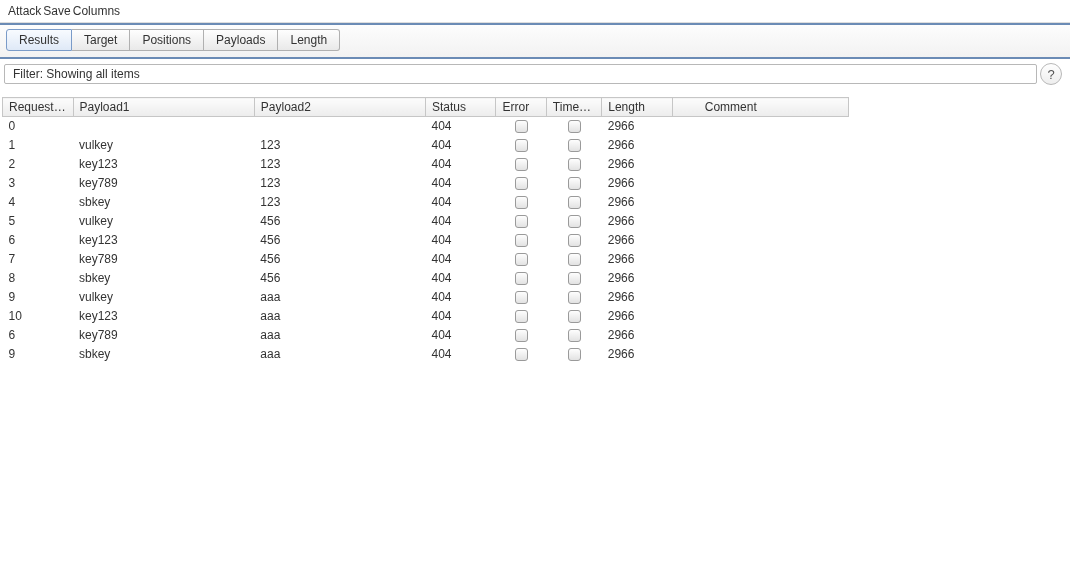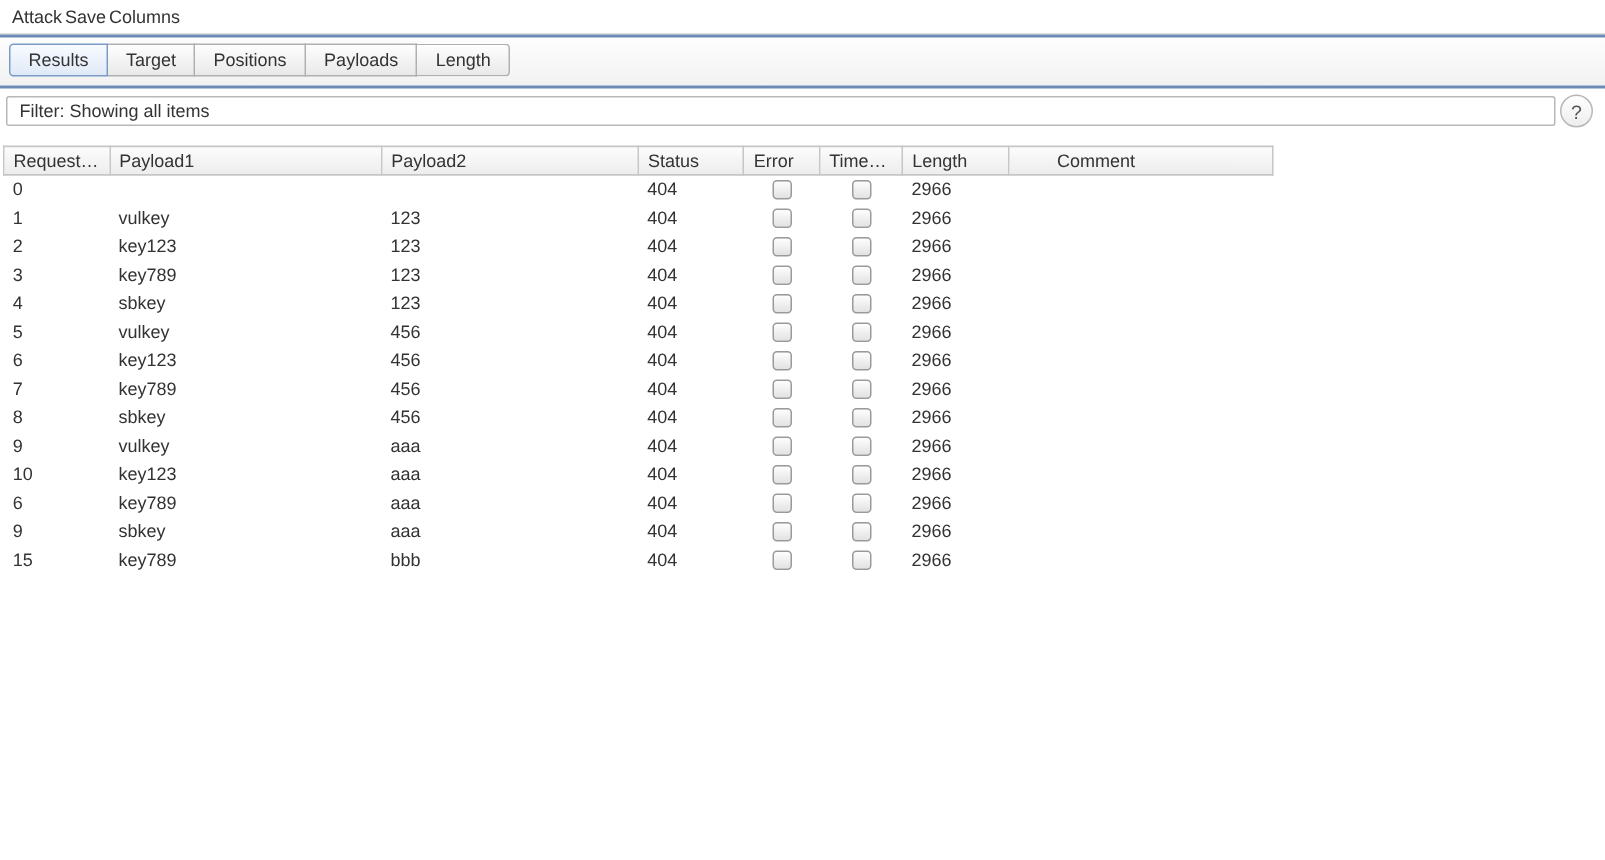--- a/index.html
+++ b/index.html
@@ -288,24 +288,14 @@
       <div class="tr">
         <div class="td c-request">9</div>
         <div class="td c-p1">sbkey</div>
         <div class="td c-p2">aaa</div>
         <div class="td c-status">404</div>
         <div class="td c-error"><span class="chk"></span></div>
         <div class="td c-timeout"><span class="chk"></span></div>
         <div class="td c-length">2966</div>
         <div class="td c-comment"></div>
       </div>
-      <div class="tr">
-        <div class="td c-request">15</div>
-        <div class="td c-p1">key789</div>
-        <div class="td c-p2">bbb</div>
-        <div class="td c-status">404</div>
-        <div class="td c-error"><span class="chk"></span></div>
-        <div class="td c-timeout"><span class="chk"></span></div>
-        <div class="td c-length">2966</div>
-        <div class="td c-comment"></div>
-      </div>
     </div>
 </div>
 
 </body></html>

